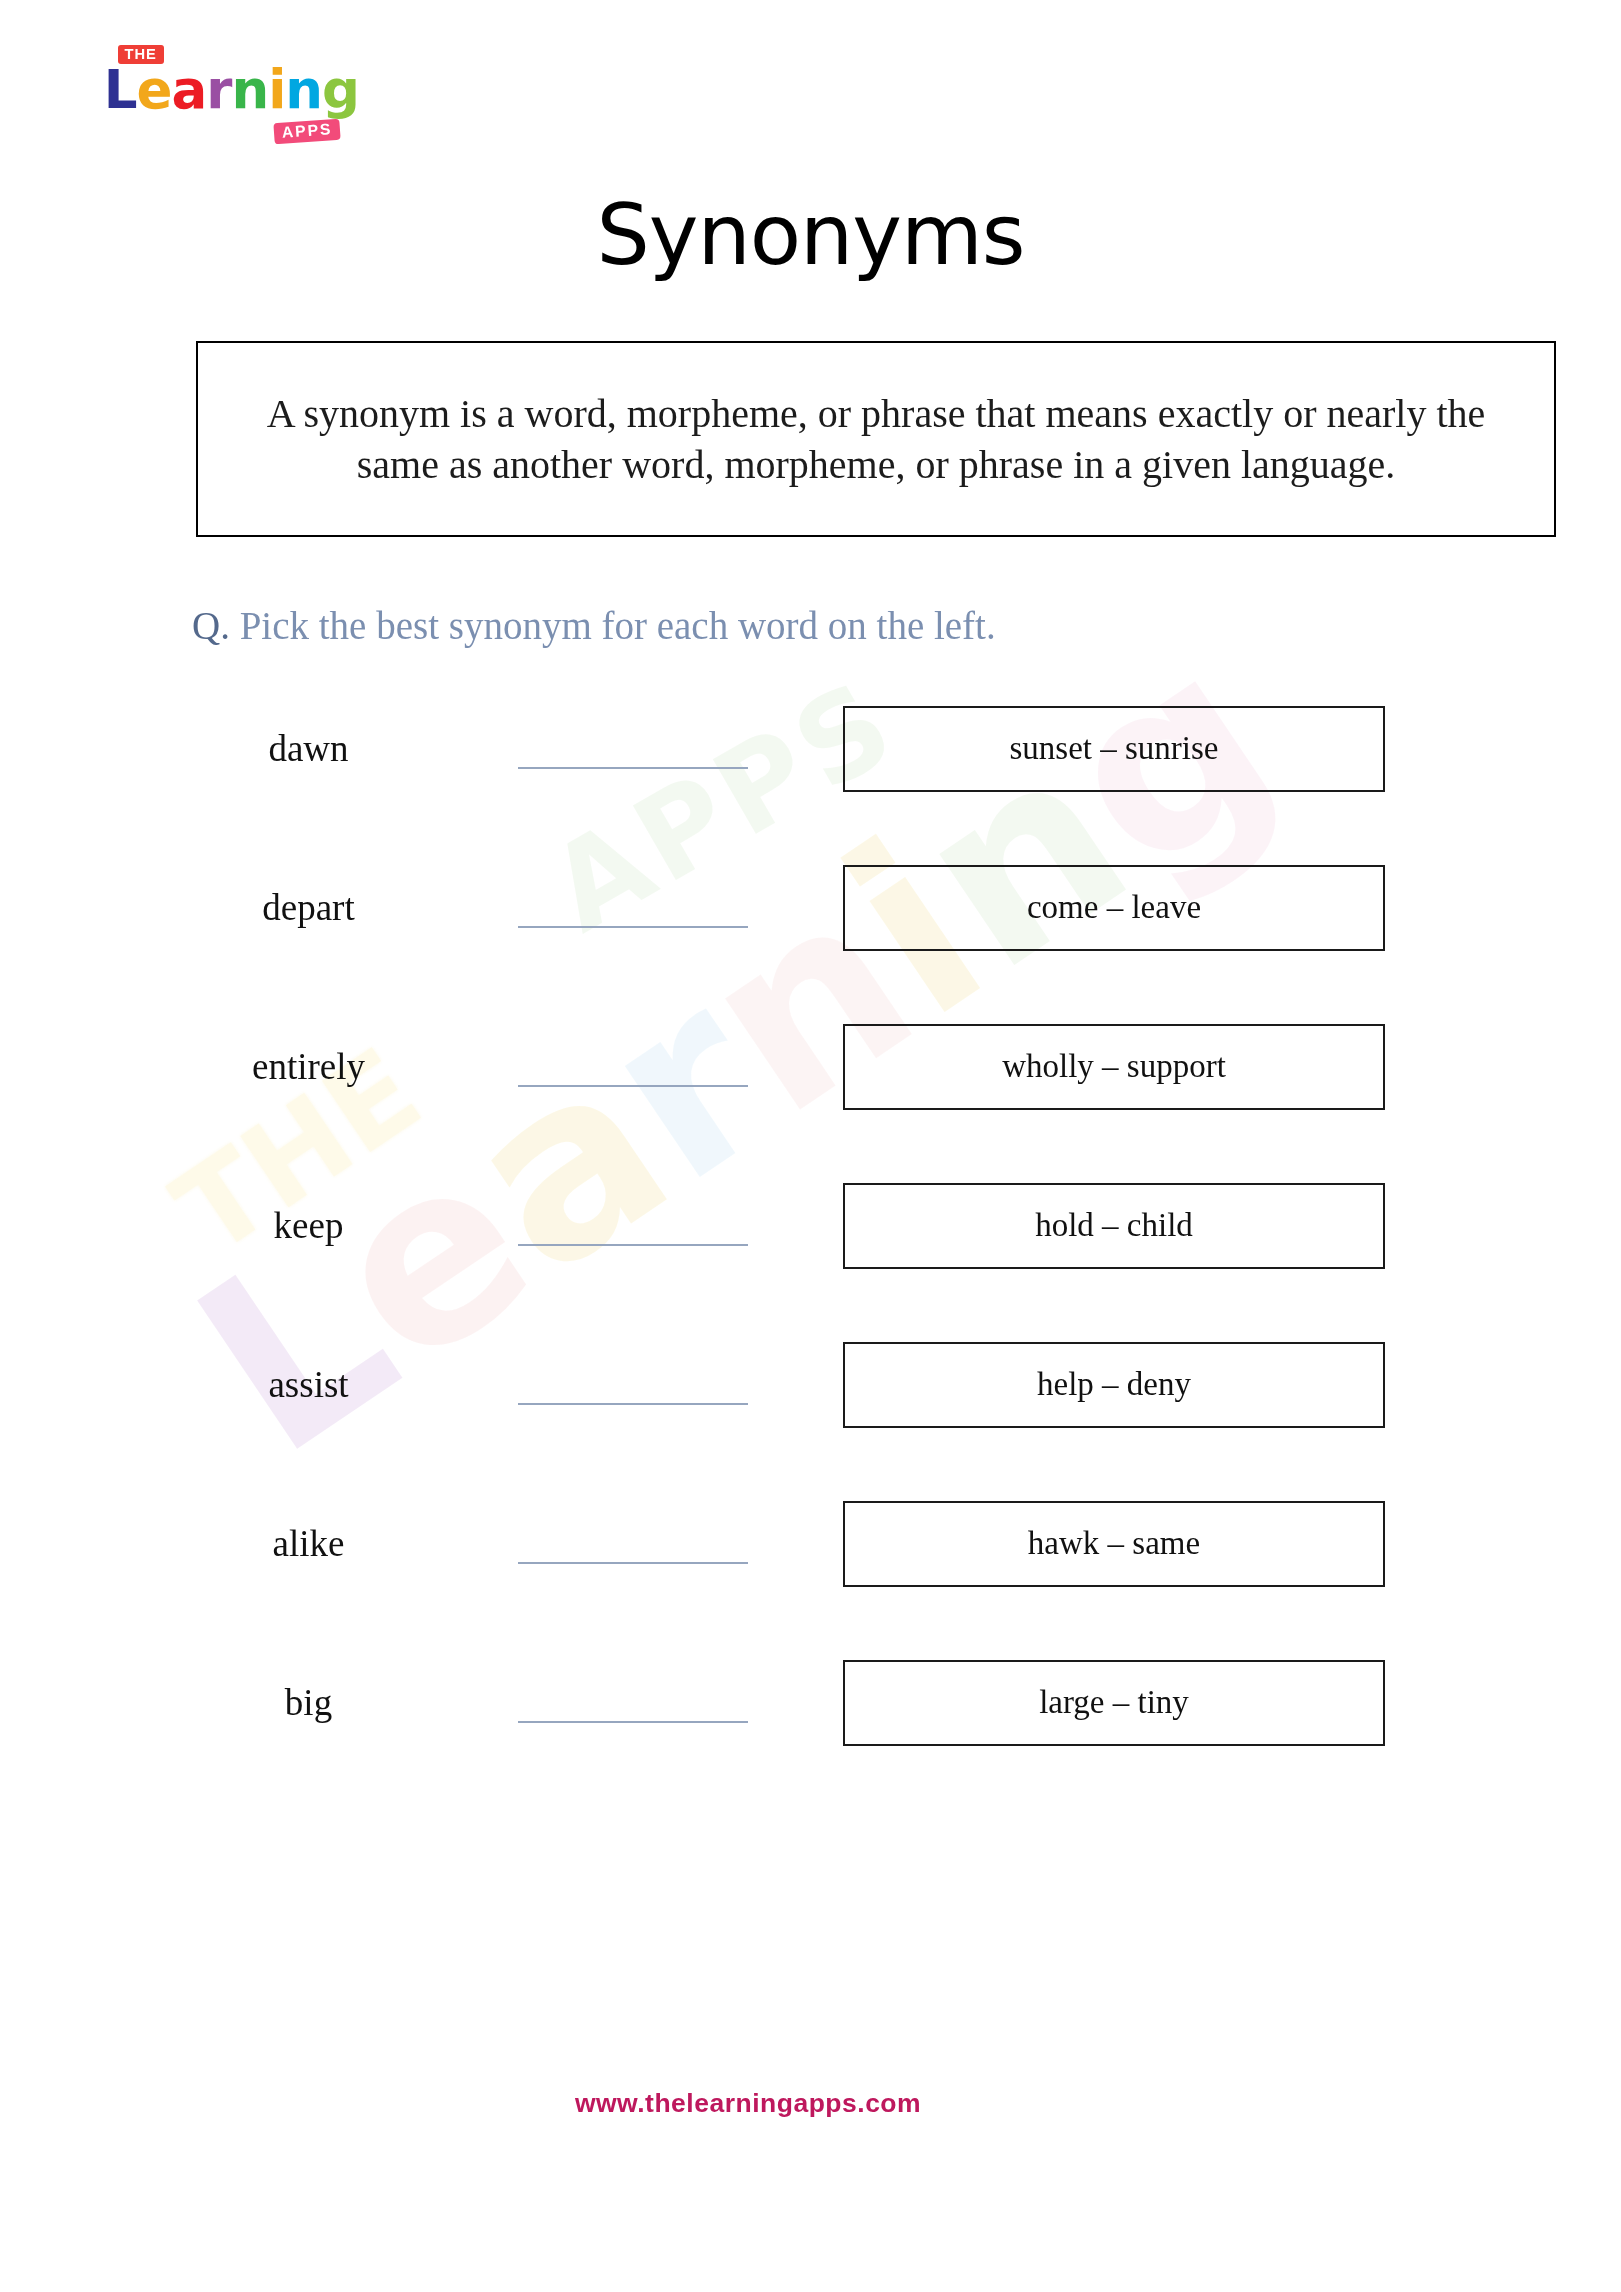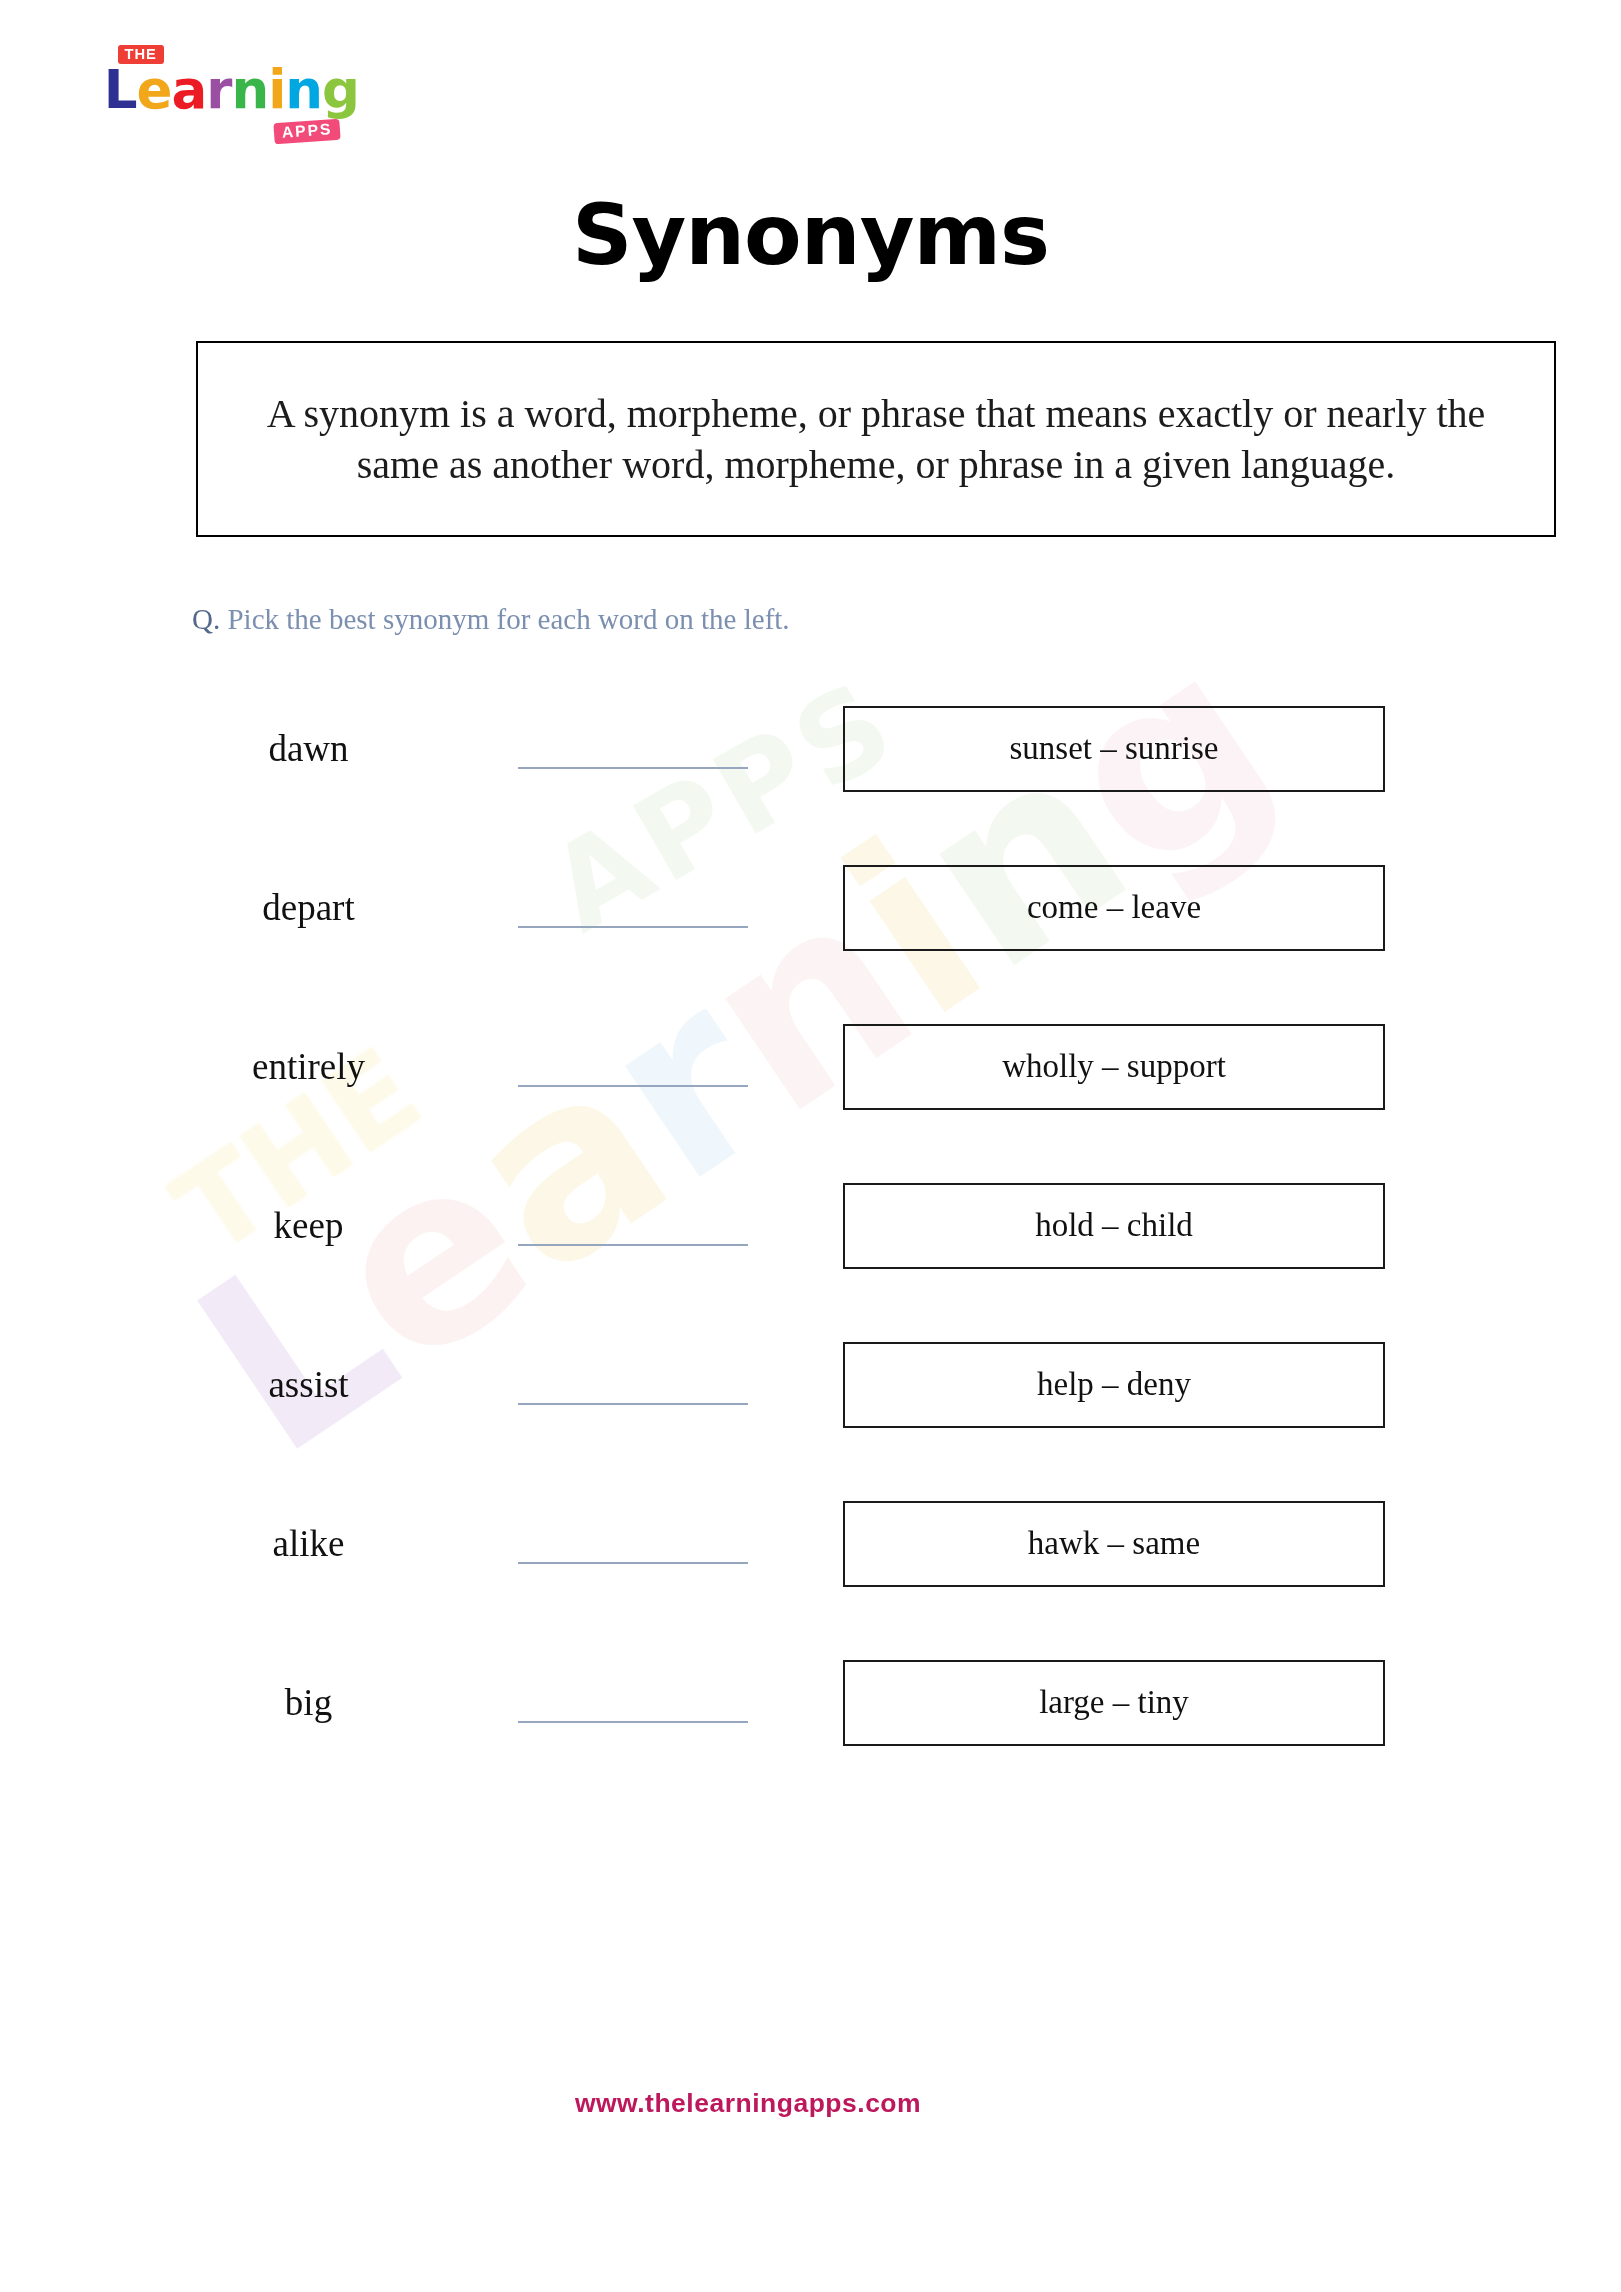--- a/index.html
+++ b/index.html
@@ -113,21 +113,21 @@
   }
 
   
   .page-title {
     position: absolute;
     left: 0;
     top: 186px;
     width: 1621px;
     text-align: center;
     font-family: "DejaVu Sans", sans-serif;
-    font-weight: bold;
+    font-weight: normal;
     font-size: 84px;
     color: #000000;
     letter-spacing: -1px;
   }
 
   
   .definition-box {
     position: absolute;
     left: 196px;
     top: 341px;
@@ -145,21 +145,21 @@
     text-align: center;
     color: #1c1c1c;
     padding: 0 25.5px;
   }
 
   
   .question {
     position: absolute;
     left: 192px;
     top: 603px;
-    font-size: 29px;
+    font-size: 39px;
     color: #7b8fb0;
   }
   .question .q-letter { color: #54698c; }
 
   
   .rows {
     position: absolute;
     left: 0;
     top: 696px;
     width: 1621px;

